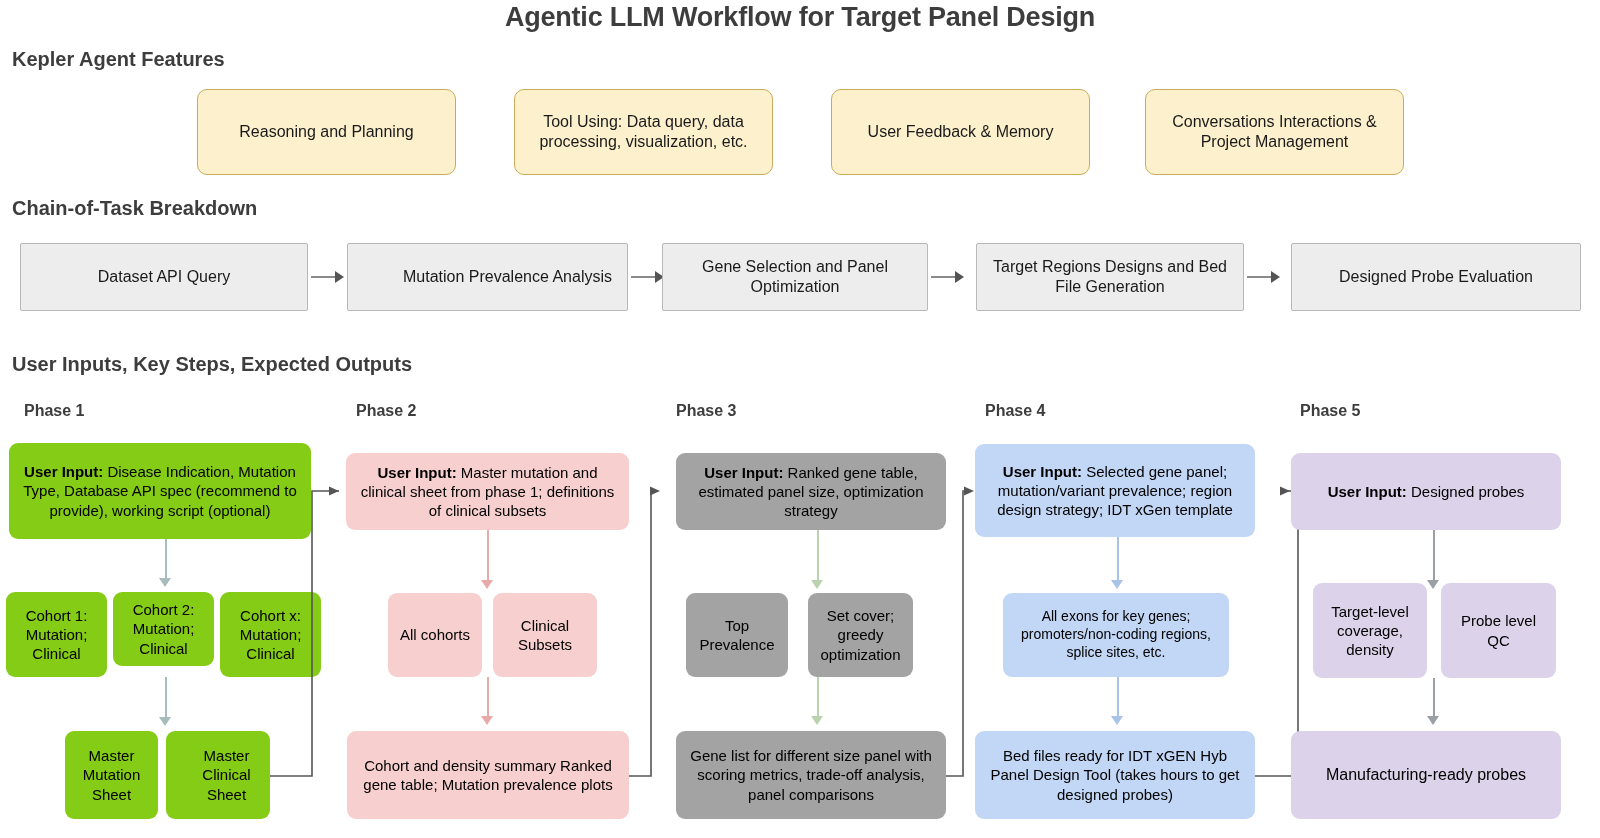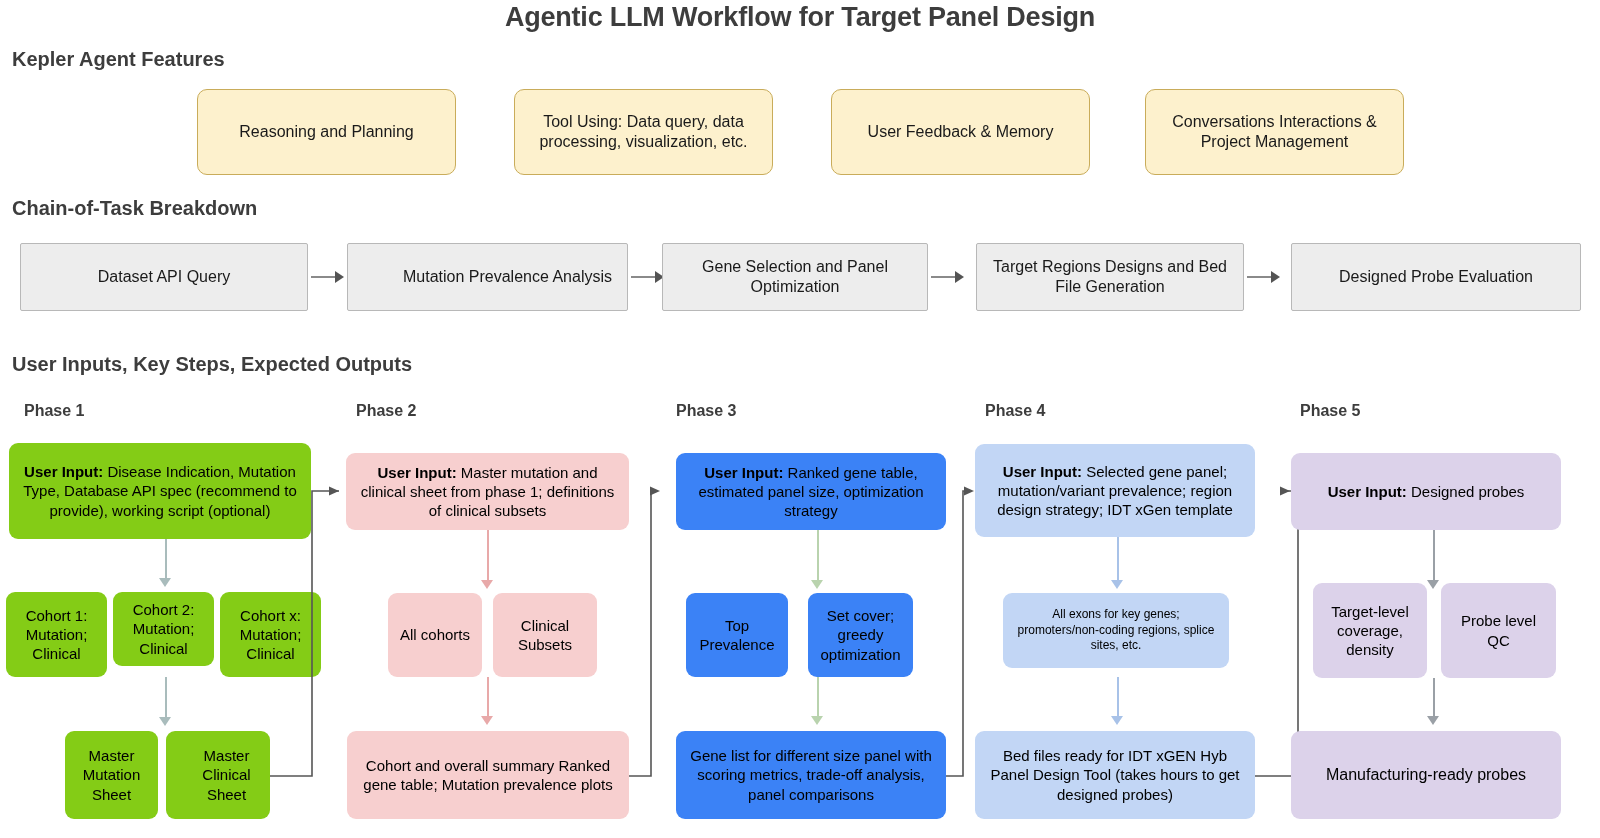--- a/index.html
+++ b/index.html
@@ -67,21 +67,21 @@
     background: #ededed;
     border: 1.3px solid #b8b8b8;
     border-radius: 2px;
     font-size: 16px;
     color: #1a1a1a;
   }
 
   
   .p1 { background: #84cc16; justify-content: flex-end; }
   .p2 { background: #f7cfcf; }
-  .p3 { background: #3b82f6; }
+  .p3 { background: #a3a3a3; }
   .p4 { background: #c2d6f5; }
   .p5 { background: #dcd2ea; }
 
   .node.small  { font-size: 15px; }
   .node b { font-weight: bold; }
 
   
   .vline { background: #9aa0a6; width: 1.6px; }
   .vline.p1c { background: #a9bcbc; }
   .vline.p2c { background: #e8a9a9; }
@@ -177,21 +177,21 @@
 </div>
 <div class="abs vline p2c" style="left:487px; top:530px; height:52px;"></div>
 <div class="abs vhead p2c" style="left:481px; top:580px;"></div>
 
 <div class="abs node p2 small" style="left:388px; top:593px; width:94px; height:84px;">All cohorts</div>
 <div class="abs node p2 small" style="left:493px; top:593px; width:104px; height:84px;">Clinical Subsets</div>
 
 <div class="abs vline p2c" style="left:487px; top:677px; height:42px;"></div>
 <div class="abs vhead p2c" style="left:481px; top:716px;"></div>
 
-<div class="abs node p2" style="left:347px; top:731px; width:282px; height:88px; font-size:15px;">Cohort and overall summary Ranked gene table; Mutation prevalence plots</div>
+<div class="abs node p2" style="left:347px; top:731px; width:282px; height:88px; font-size:15px;">Cohort and density summary Ranked gene table; Mutation prevalence plots</div>
 
 <svg class="elbow" style="left:0px; top:0px; width:1600px; height:838px; pointer-events:none;">
   <path d="M629,776 L651,776 L651,491 L657,491" fill="none" stroke="#555" stroke-width="1.6"></path>
   <path d="M660,491 L650,486.5 L650,495.5 Z" fill="#555"></path>
 </svg>
 
 <div class="abs node p3" style="left:676px; top:453px; width:270px; height:77px; font-size:15px;">
   <span><b>User Input:</b><span> Ranked gene table, estimated panel size, optimization strategy</span></span>
 </div>
 <div class="abs vline p3c" style="left:817px; top:530px; height:52px;"></div>
@@ -209,21 +209,21 @@
   <path d="M946,776 L963,776 L963,491 L971,491" fill="none" stroke="#555" stroke-width="1.6"></path>
   <path d="M974,491 L964,486.5 L964,495.5 Z" fill="#555"></path>
 </svg>
 
 <div class="abs node p4" style="left:975px; top:444px; width:280px; height:93px; font-size:15px;">
   <span><b>User Input:</b><span> Selected gene panel; mutation/variant prevalence; region design strategy; IDT xGen template</span></span>
 </div>
 <div class="abs vline p4c" style="left:1117px; top:537px; height:45px;"></div>
 <div class="abs vhead p4c" style="left:1111px; top:580px;"></div>
 
-<div class="abs node p4" style="left:1003px; top:593px; width:226px; height:75px; font-size:12px;">All exons for key genes; promoters/non-coding regions, splice sites, etc.</div>
+<div class="abs node p4" style="left:1003px; top:593px; width:226px; height:84px; font-size:14px;">All exons for key genes; promoters/non-coding regions, splice sites, etc.</div>
 
 <div class="abs vline p4c" style="left:1117px; top:677px; height:42px;"></div>
 <div class="abs vhead p4c" style="left:1111px; top:716px;"></div>
 
 <div class="abs node p4" style="left:975px; top:731px; width:280px; height:88px; font-size:15px;">Bed files ready for IDT xGEN Hyb Panel Design Tool (takes hours to get designed probes)</div>
 
 <svg class="elbow" style="left:0px; top:0px; width:1600px; height:838px; pointer-events:none;">
   <path d="M1255,776 L1298,776 L1298,491 L1282,491" fill="none" stroke="#555" stroke-width="1.6"></path>
   <path d="M1290,491 L1280,486.5 L1280,495.5 Z" fill="#555"></path>
 </svg>

